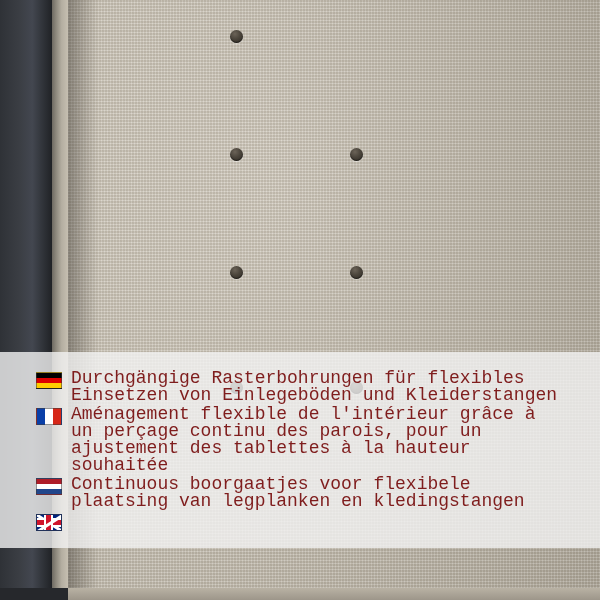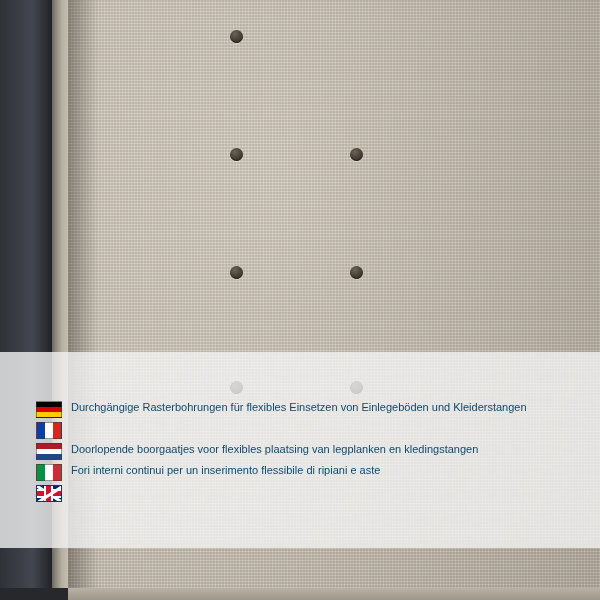--- a/index.html
+++ b/index.html
@@ -176,24 +176,25 @@
     box-shadow: 0 -2px 0 #fff, 0 2px 0 #fff;
   }
   .gb-cross-v {
     position: absolute;
     top: 0; left: 9px;
     height: 100%; width: 5px;
     background: #cf142b;
     box-shadow: -2px 0 0 #fff, 2px 0 0 #fff;
   }
   .caption-text {
-    font-size: 11px;
+    font-size: 18px;
     line-height: 17px;
-    color: #0c4a6e;
+    color: #7f1d1d;
     max-width: 492px;
+    font-family: Liberation Mono, monospace;
   }
 </style>
 </head>
 <body>
 
 <div class="shot">
 
   <div class="photo">
     <div class="wall"></div>
     <div class="wall-vignette"></div>
@@ -215,31 +216,28 @@
 
   <div class="caption-overlay">
 
     <div class="caption-row">
       <span class="flag flag-de"></span>
       <span class="caption-text">Durchgängige Rasterbohrungen für flexibles Einsetzen von Einlegeböden und Kleiderstangen</span>
     </div>
 
     <div class="caption-row">
       <span class="flag flag-fr"></span>
+      <span class="caption-text">Aménagement flexible de l'intérieur grâce à un perçage continu des parois, pour un ajustement des tablettes à la hauteur souhaitée</span>
     </div>
 
     <div class="caption-row">
       <span class="flag flag-nl"></span>
-      <span class="caption-text">Doorlopende boorgaatjes voor flexibles plaatsing van legplanken en kledingstangen</span>
-    </div>
-
-    <div class="caption-row">
-      <span class="flag flag-it"></span>
-      <span class="caption-text">Fori interni continui per un inserimento flessibile di ripiani e aste</span>
-    </div>
+      <span class="caption-text">Continuous boorgaatjes voor flexibele plaatsing van legplanken en kledingstangen</span>
+    </div>
+
 
     <div class="caption-row">
       <span class="flag flag-gb">
         <span class="gb-cross-h"></span>
         <span class="gb-cross-v"></span>
       </span>
     </div>
 
   </div>
 </div>

